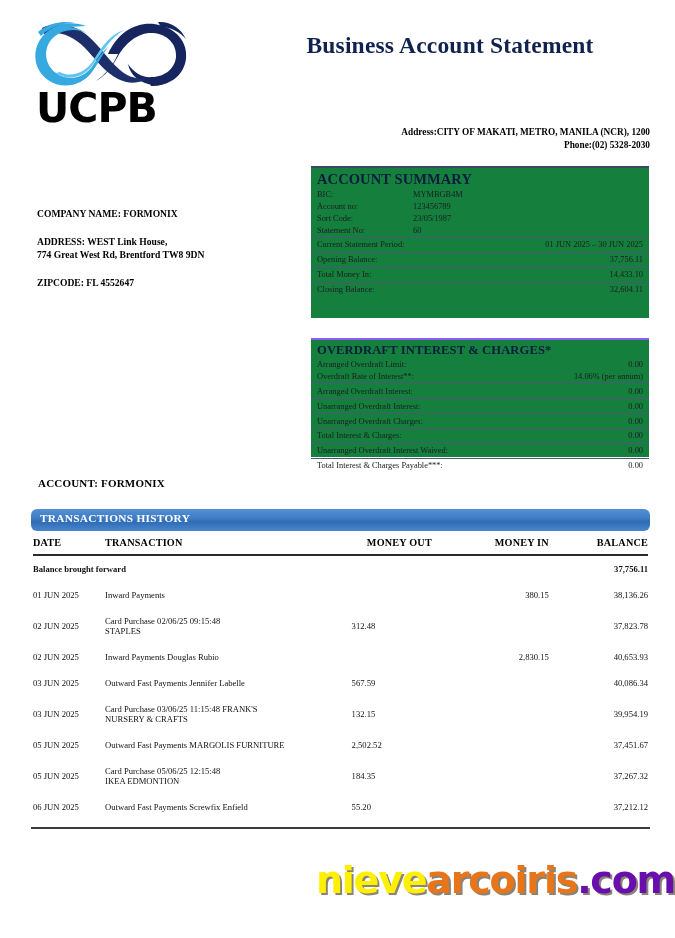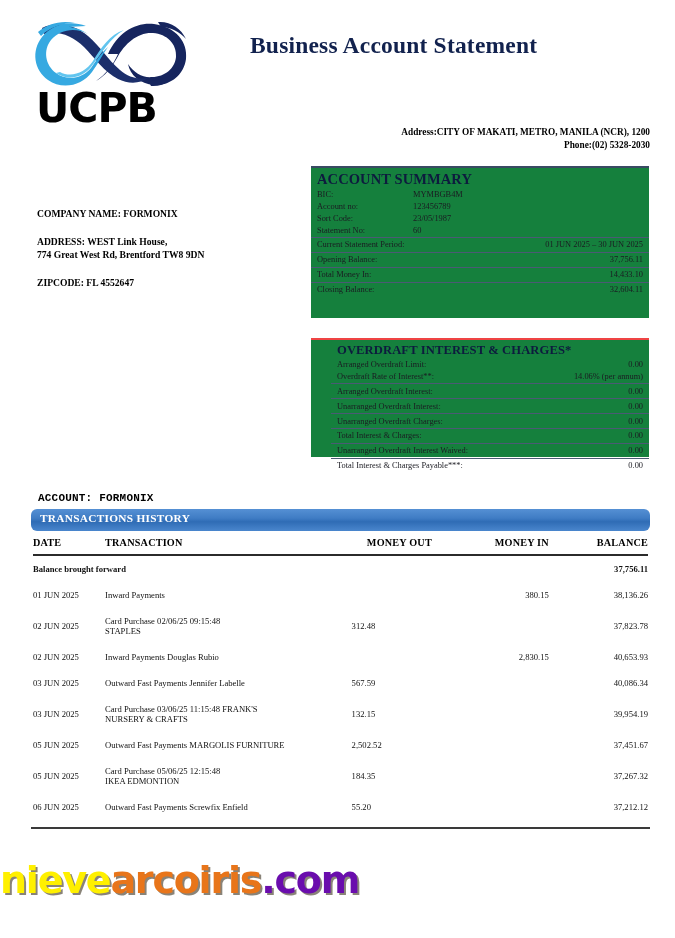--- a/index.html
+++ b/index.html
@@ -41,21 +41,21 @@
     font-weight: bold;
     font-size: 41px;
     letter-spacing: -1px;
     color: #000000;
     line-height: 1;
   }
   #doc-title {
     position: absolute;
     right: 25px; top: 32px;
     width: 400px;
-    text-align: left;
+    text-align: center;
     font-family: "Liberation Serif", serif;
     font-weight: bold;
     font-size: 23.5px;
     color: #12224e;
     letter-spacing: 0.2px;
   }
   #bank-address {
     position: absolute;
     right: 25px; top: 126px;
     width: 420px;
@@ -86,22 +86,21 @@
     box-sizing: border-box;
   }
   #account-summary-panel {
     left: 311px; top: 166px;
     width: 338px; height: 152px;
     border-top: 2px solid #3a4a63;
   }
   #overdraft-panel {
     left: 311px; top: 338px;
     width: 338px; height: 119px;
-    border-top: 2px solid #ef4444;
-    padding-left: 20px;
+    border-top: 2px solid #8b5cf6;
   }
   .panel-title {
     font-family: "Liberation Serif", serif;
     font-weight: bold;
     font-size: 14.5px;
     color: #0d1b3e;
     padding: 3px 0 1px 6px;
     letter-spacing: 0.1px;
   }
   #overdraft-panel .panel-title { font-size: 12.6px; }
@@ -132,26 +131,25 @@
     font-size: 8.4px;
     color: #1b1b22;
     padding: 0 6px;
     line-height: 1.45;
   }
   .od-head .v { text-align: right; }
 
   
   #account-label {
     position: absolute;
-    left: 38px; top: 492px;
+    left: 38px; top: 477px;
     font-size: 11px;
     font-weight: bold;
     color: #000;
     letter-spacing: 0.2px;
-    font-family: Liberation Mono, monospace;
   }
 
   
   #transactions-banner {
     position: absolute;
     left: 31px; top: 509px;
     width: 619px; height: 22px;
     border-radius: 6px;
     background: linear-gradient(to bottom, #5590d4 0%, #3f7cc4 42%, #2f6cb5 58%, #4a86cd 100%);
     box-sizing: border-box;
@@ -211,21 +209,21 @@
     left: 31px; top: 827px;
     width: 619px; height: 0;
     border-top: 2.6px solid #3a3a3a;
   }
 
   
   #watermark {
     position: absolute;
     left: 0; top: 858px;
     width: 675px;
-    text-align: left;
+    text-align: right;
     font-family: "DejaVu Sans", sans-serif;
     font-weight: bold;
     font-size: 38px;
     letter-spacing: -1.2px;
     white-space: nowrap;
   }
   #watermark span {
     text-shadow: 2px 2px 0 rgba(40,30,10,0.55);
   }
 </style>

